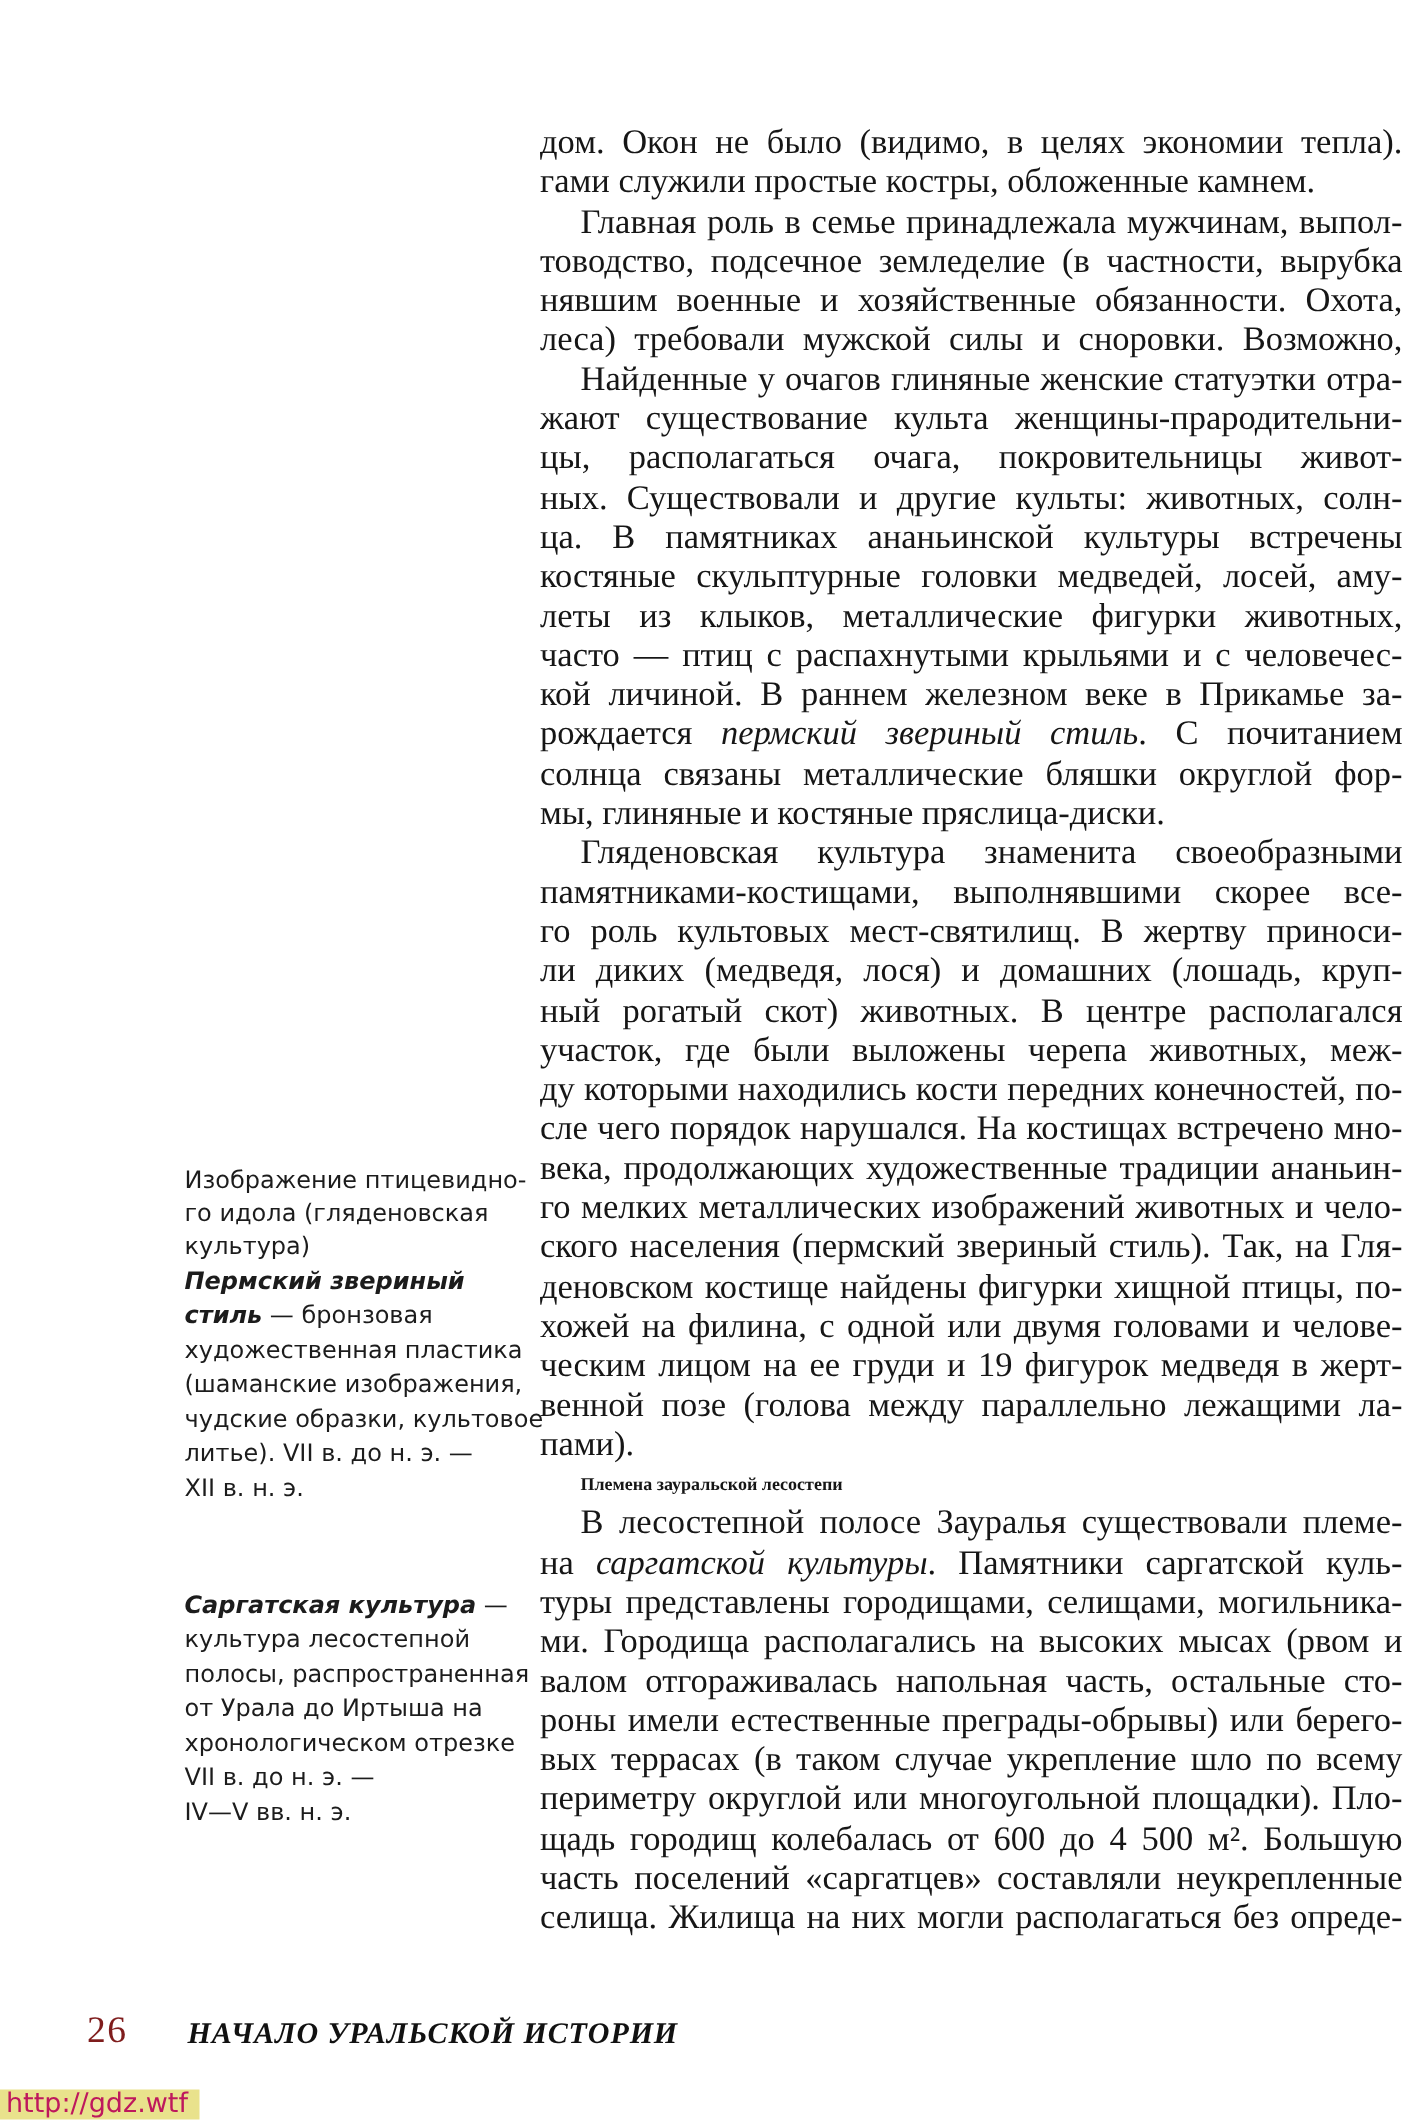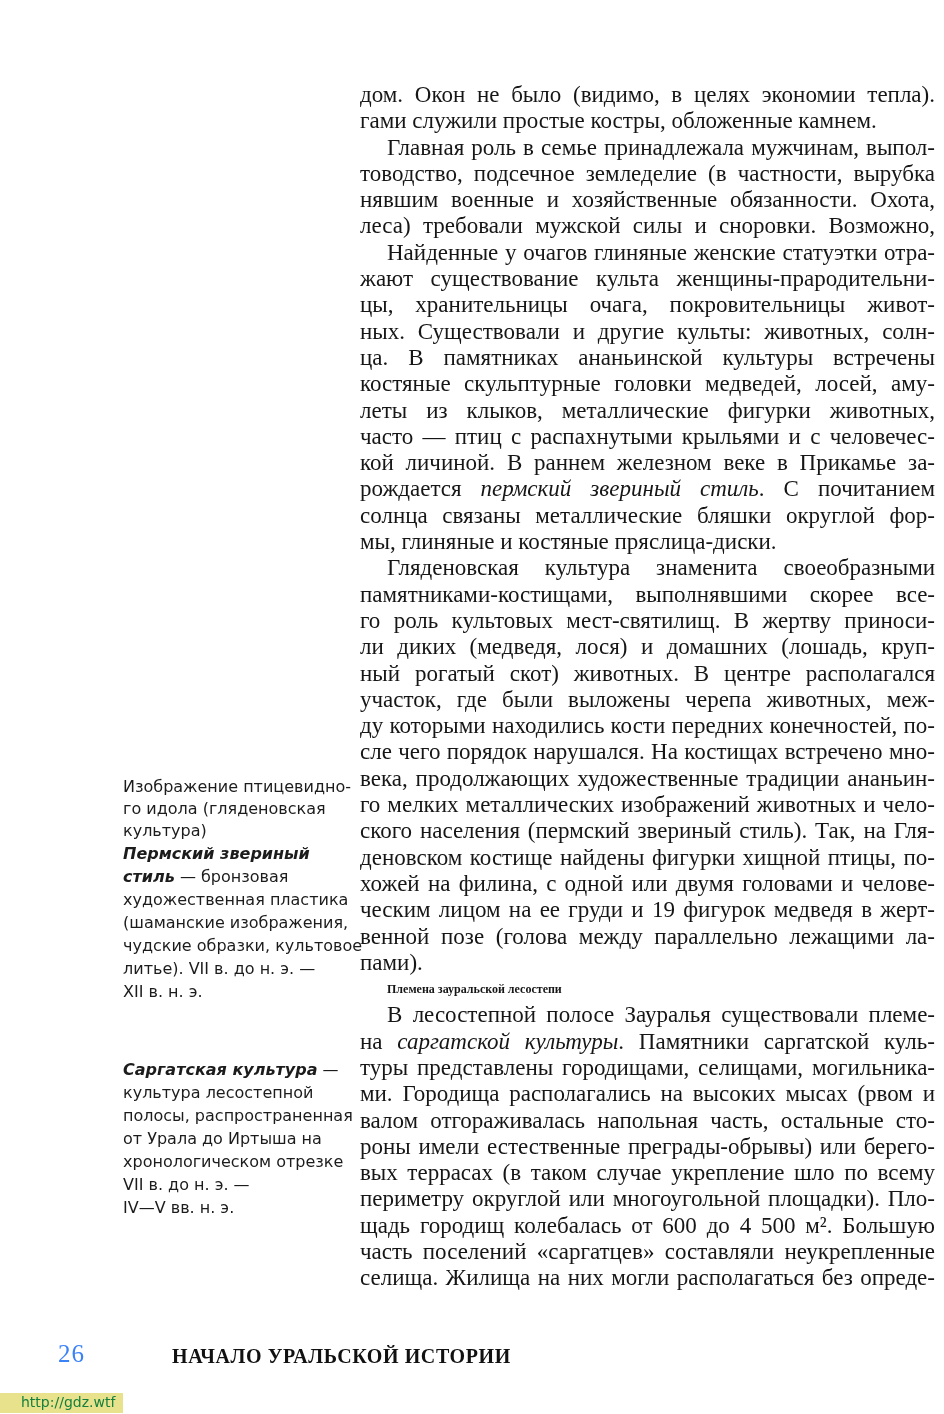--- a/index.html
+++ b/index.html
@@ -32,34 +32,34 @@
   .margin-note .mline{white-space:nowrap}
   .caption-note{top:776px;font-size:16px;line-height:22px}
   .def-note{font-size:16px;line-height:23px}
   #def-note-1{top:842px}
   #def-note-2{top:1058px}
   .term{font-weight:700;font-style:italic}
 
   
   .pagenum{
     position:absolute;left:58px;top:1340px;
-    font-size:25px;letter-spacing:1px;color:#3b82f6;
+    font-size:25px;letter-spacing:1px;color:#7f1d1d;
   }
   .running-title{
     position:absolute;left:125px;top:1345px;
-    font-size:20px;font-weight:700;
-    letter-spacing:0.6px;color:#111;white-space:nowrap;margin-left:47px;
+    font-size:20px;font-weight:700;font-style:italic;
+    letter-spacing:0.6px;color:#111;white-space:nowrap;
   }
 
   
   .watermark{
     position:absolute;left:0;top:1393px;
-    background:#e9e28c;color:#15803d;
-    font-family:"DejaVu Sans",sans-serif;font-size:14px;line-height:17px;
-    padding:1px 8px 2px 21px;
+    background:#e9e28c;color:#be185d;
+    font-family:"DejaVu Sans",sans-serif;font-size:18px;line-height:17px;
+    padding:1px 8px 2px 4px;
   }
 </style>
 </head>
 <body>
 
 <div class="page">
 
   <aside>
     <div class="margin-note caption-note">
         <div class="mline">Изображение птицевидно-</div>
@@ -88,21 +88,21 @@
 
   <main class="main-col">
       <div class="line">дом. Окон не было (видимо, в целях экономии тепла). Оча-</div>
       <div class="line flush">гами служили простые костры, обложенные камнем.</div>
       <div class="line indent">Главная роль в семье принадлежала мужчинам, выпол-</div>
       <div class="line">товодство, подсечное земледелие (в частности, вырубка</div>
       <div class="line">нявшим военные и хозяйственные обязанности. Охота, ско-</div>
       <div class="line">леса) требовали мужской силы и сноровки. Возможно,</div>
       <div class="line indent">Найденные у очагов глиняные женские статуэтки отра-</div>
       <div class="line">жают существование культа женщины-прародительни-</div>
-      <div class="line">цы, хранительницы очага, покровительницы живот-</div>
+      <div class="line">цы, располагаться очага, покровительницы живот-</div>
       <div class="line">ных. Существовали и другие культы: животных, солн-</div>
       <div class="line">ца. В памятниках ананьинской культуры встречены</div>
       <div class="line">костяные скульптурные головки медведей, лосей, аму-</div>
       <div class="line">леты из клыков, металлические фигурки животных,</div>
       <div class="line">часто — птиц с распахнутыми крыльями и с человечес-</div>
       <div class="line">кой личиной. В раннем железном веке в Прикамье за-</div>
       <div class="line">рождается <span class="it">пермский звериный стиль</span>. С почитанием</div>
       <div class="line">солнца связаны металлические бляшки округлой фор-</div>
       <div class="line flush">мы, глиняные и костяные пряслица-диски.</div>
       <div class="line indent">Гляденовская культура знаменита своеобразными</div>

